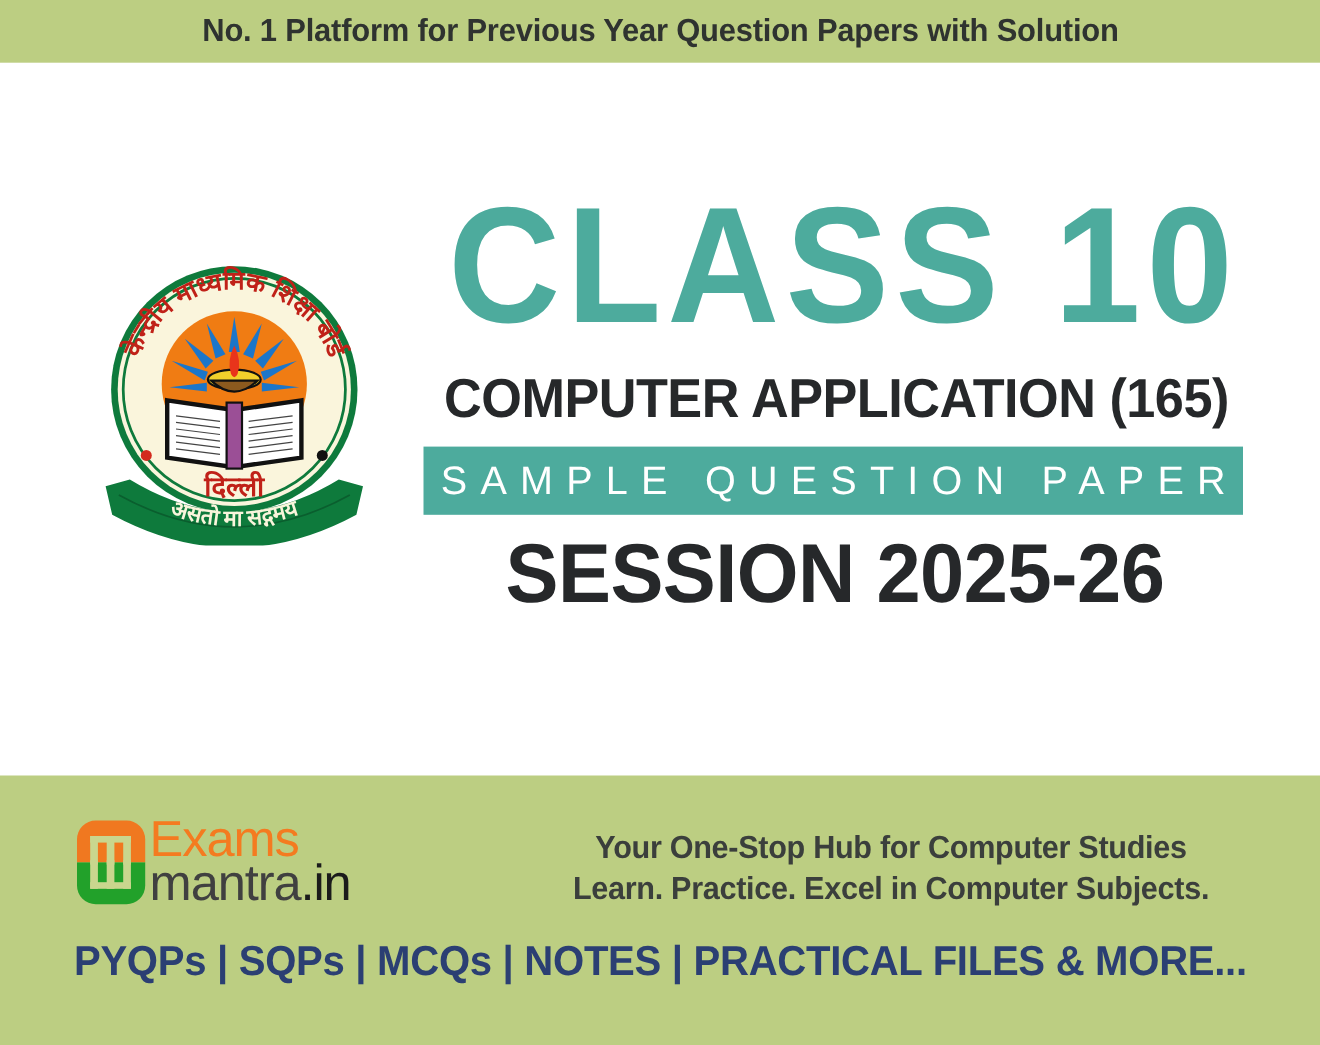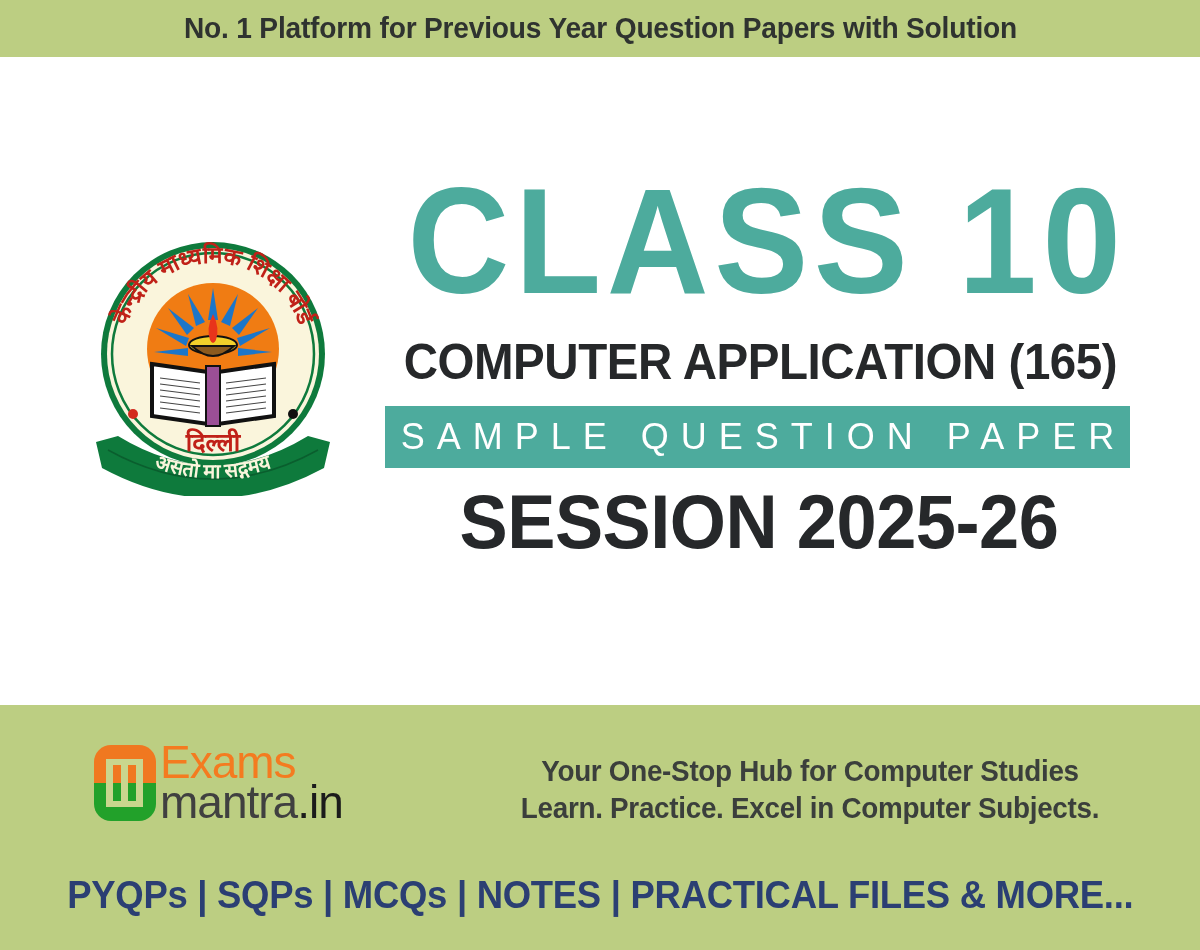--- a/index.html
+++ b/index.html
@@ -132,24 +132,24 @@
   .footer {
     position: absolute;
     left: 0;
     top: 705px;
     width: 1200px;
     height: 245px;
     background: #bcce82;
   }
   .brand-logo {
     position: absolute;
-    left: 92px;
+    left: 68px;
     top: 36px;
     display: flex;
-    align-items: center;
+    align-items: flex-end;
   }
   .brand-mark {
     width: 66px;
     height: 82px;
     flex: 0 0 auto;
   }
   .brand-words {
     margin-left: 2px;
     line-height: 0.92;
   }
@@ -186,21 +186,21 @@
     line-height: 37px;
     color: #3b3f3c;
     letter-spacing: -0.3px;
     transform: scaleX(0.96);
     white-space: nowrap;
   }
 
   .links-row {
     position: absolute;
     left: 0;
-    top: 169px;
+    top: 148px;
     width: 1200px;
     text-align: center;
   }
   .links-text {
     font-family: "Liberation Sans", sans-serif;
     font-weight: bold;
     font-size: 38px;
     color: #2b3f73;
     letter-spacing: -0.3px;
     transform: scaleX(0.96);

